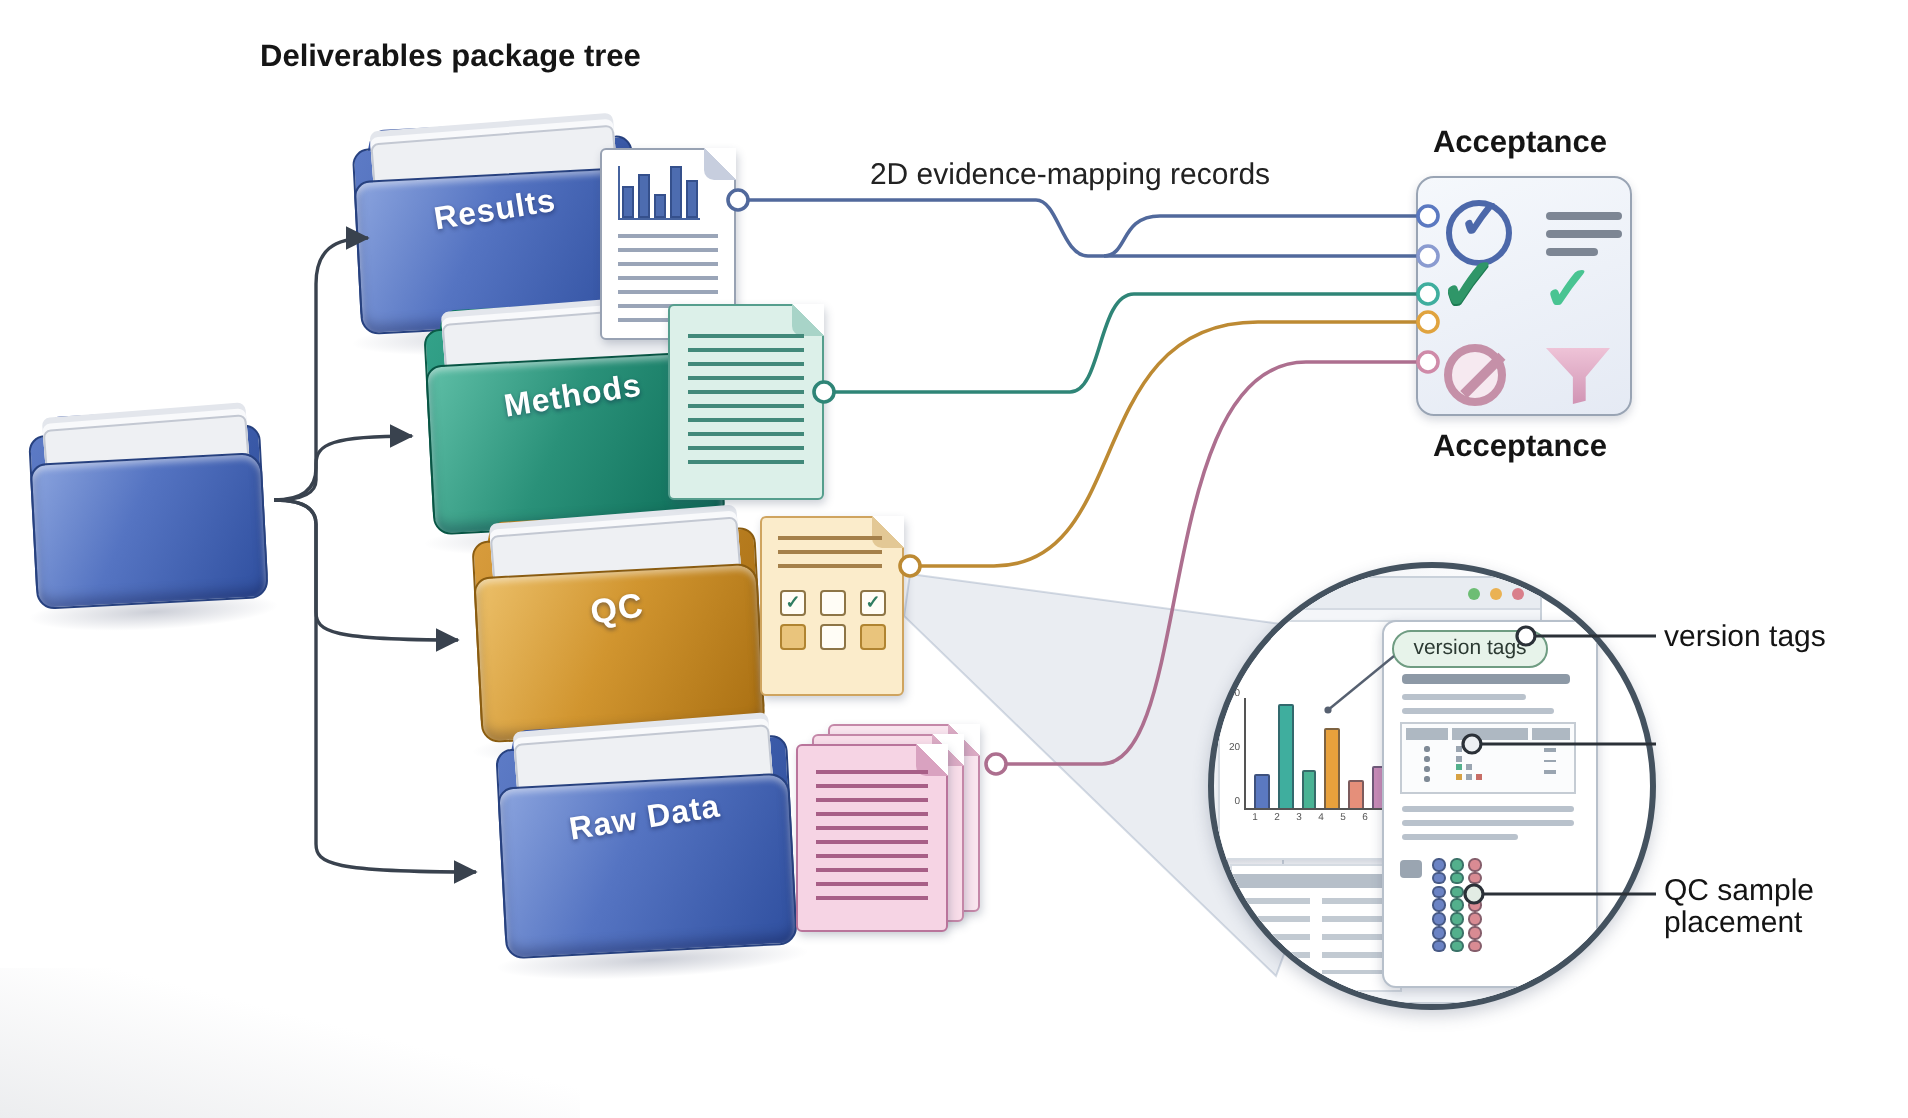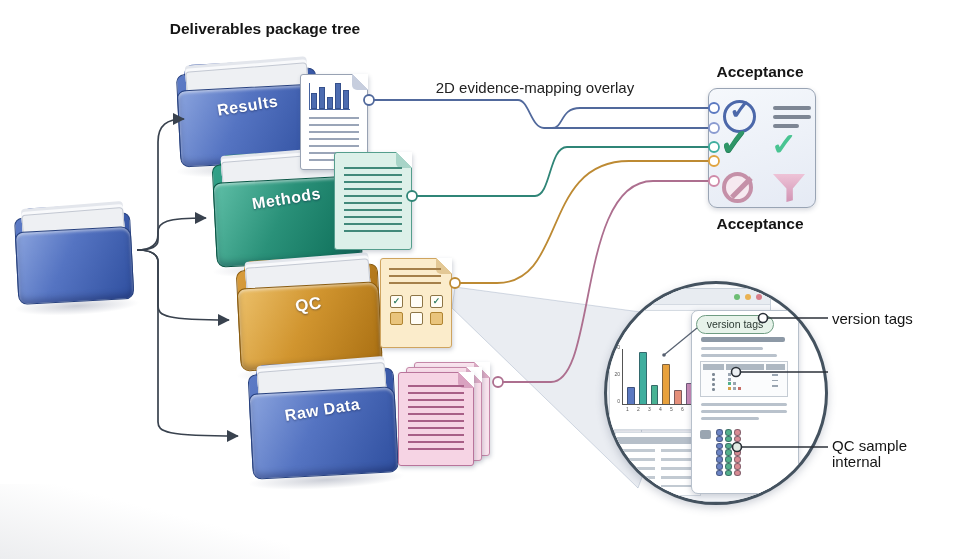--- a/index.html
+++ b/index.html
@@ -1,21 +1,21 @@
 <!DOCTYPE html>
 <html><head>
 <meta charset="utf-8">
 <style>
   html,body{margin:0;padding:0;background:#fff;}
   #stage{position:relative;width:954px;height:559px;background:#fff;overflow:hidden;
          font-family:"Liberation Sans",sans-serif;color:#111;}
   .abs{position:absolute;}
 
   
-  .title{font-weight:bold;font-size:15.5px;color:#151515;text-align:center;}
+  .title{font-weight:bold;font-size:15.5px;color:#151515;text-align:left;}
   .overlay-label{font-size:15px;color:#222;text-align:center;}
   .accept-title{font-weight:bold;font-size:15.5px;color:#151515;text-align:center;}
   .callout-label{font-size:15px;color:#141414;line-height:15.5px;}
 
   
   .folder{position:absolute;transform:rotate(-3deg);}
   .folder .tab{position:absolute;top:0;left:8px;width:44%;height:20px;border-radius:6px 12px 0 0;
                transform:skewX(-14deg);}
   .folder .back{position:absolute;top:9px;left:0;right:0;bottom:4px;border-radius:8px;}
   .folder .paper{position:absolute;top:5px;left:7%;width:86%;height:46%;background:#eef0f3;
@@ -115,21 +115,21 @@
 
 <div id="stage">
 
   <svg id="beam" width="954" height="559">
     <path d="M455,287 L700,320 L638,488 L452,308 Z" fill="rgba(150,166,192,0.20)" stroke="rgba(120,140,170,0.30)" stroke-width="1"></path>
   </svg>
 
   <div id="corner-wash" class="abs"></div>
 
   <div class="abs title" style="left:130px;top:20px;width:270px;">Deliverables package tree</div>
-  <div class="abs overlay-label" style="left:420px;top:79px;width:230px;">2D evidence-mapping overlay</div>
+  <div class="abs overlay-label" style="left:420px;top:79px;width:230px;">2D evidence-mapping records</div>
 
   <div class="folder f-blue z2" style="left:16px;top:206px;width:116px;height:96px;">
     <div class="shadow"></div>
     <div class="tab"></div>
     <div class="back"></div>
     <div class="paper"></div>
     <div class="front"></div>
   </div>
 
   <div class="folder f-blue z2" style="left:178px;top:62px;width:140px;height:102px;">
@@ -333,21 +333,21 @@
         </div>
     </div>
 
     <svg width="218" height="218" style="z-index:9">
       <line x1="90" y1="44" x2="57" y2="71" stroke="#566070" stroke-width="1.2"></line>
       <circle cx="57" cy="71" r="1.8" fill="#566070"></circle>
     </svg>
   </div>
 
   <div class="abs callout-label z6" style="left:832px;top:311px;width:100px;">version tags</div>
-  <div class="abs callout-label z6" style="left:832px;top:438px;width:88px;">QC sample internal</div>
+  <div class="abs callout-label z6" style="left:832px;top:438px;width:88px;">QC sample placement</div>
 
   <svg id="wires" width="954" height="559">
     <defs>
       <marker id="arrw" markerWidth="8" markerHeight="8" refX="6.5" refY="3.5" orient="auto">
         <path d="M0,0 L7,3.5 L0,7 Z" fill="#39424e"></path>
       </marker>
     </defs>
 
     <g fill="none" stroke-width="1.7" stroke="#39424e">
       <path d="M137,250 C153,250 158,243 158,234 V142 C158,125 167,119 184,119" marker-end="url(#arrw)"></path>

